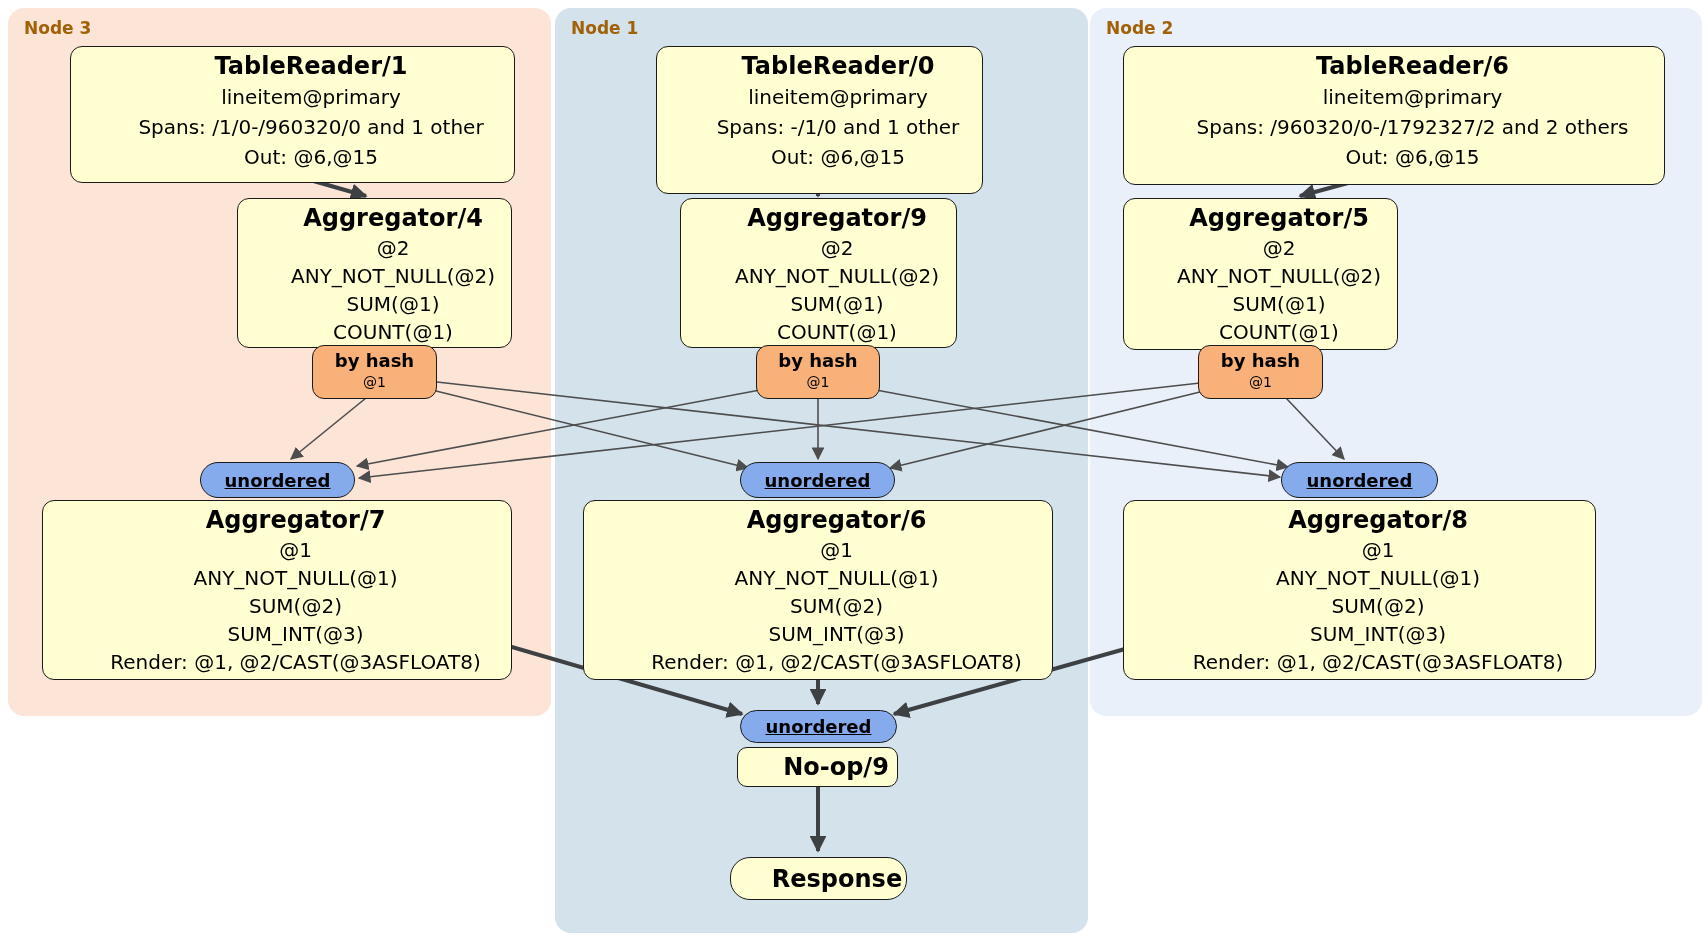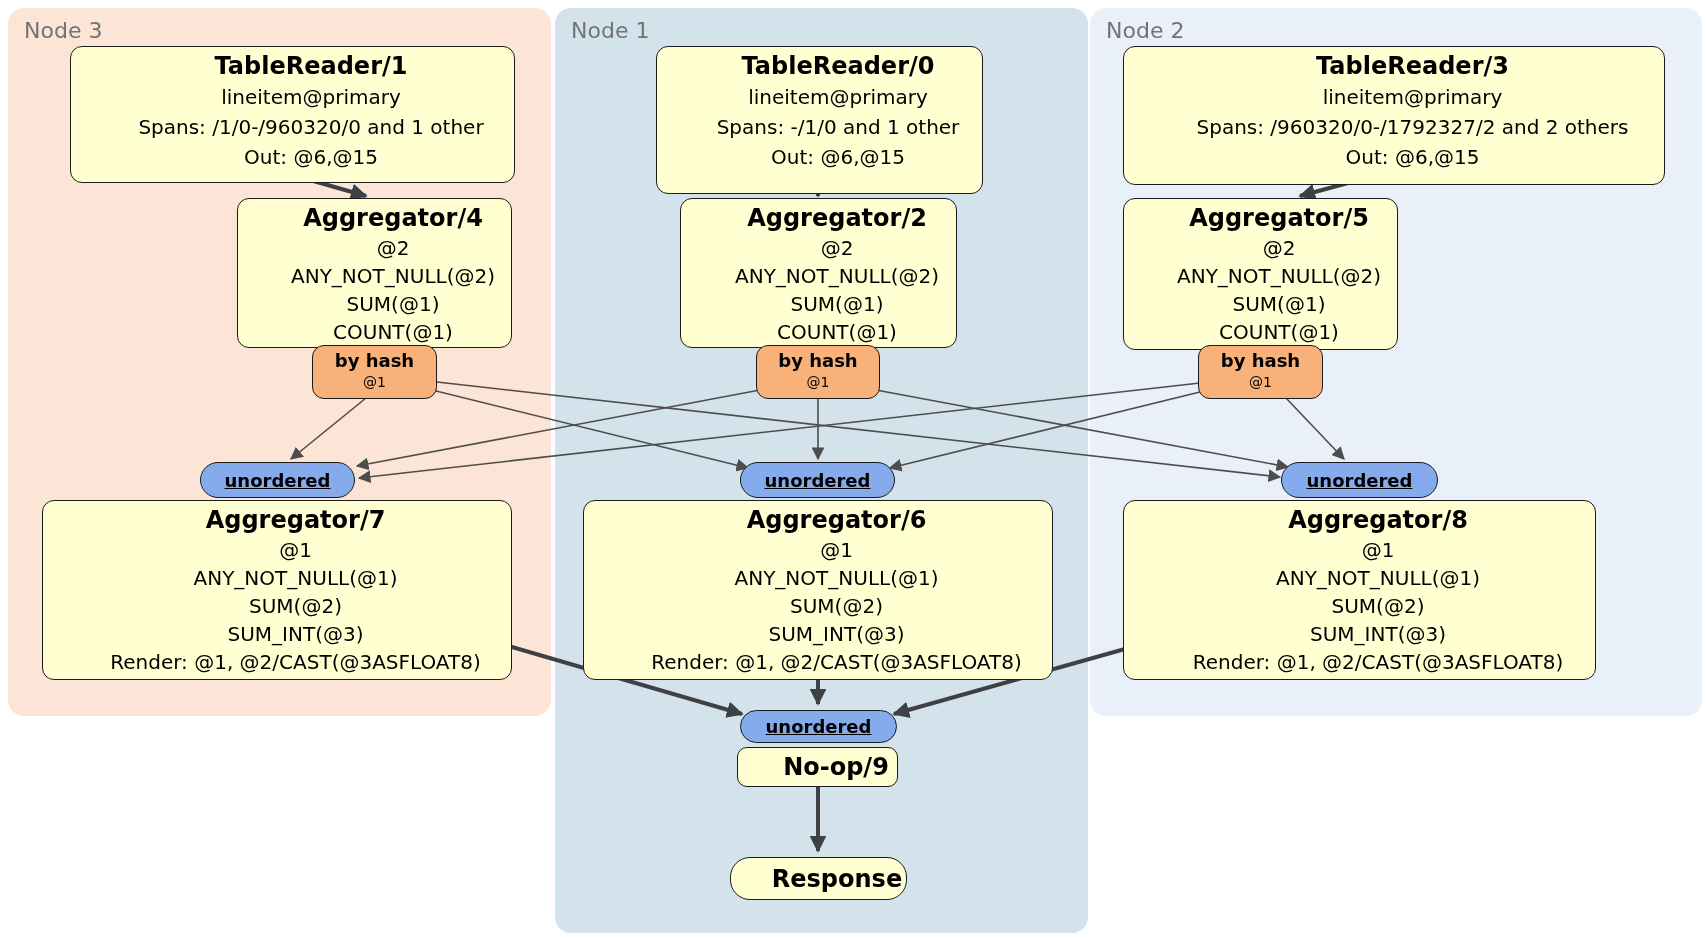--- a/index.html
+++ b/index.html
@@ -8,21 +8,21 @@
     --router-fill:#f8b179; --sync-fill:#85abec;
     --edge-thin:#4d4d4d; --edge-thick:#3e4144; --text-color:#000000;
   }
   html,body{margin:0;padding:0;background:#ffffff;}
   #canvas{
     position:relative; width:1708px; height:940px; overflow:hidden;
     font-family:"DejaVu Sans","Liberation Sans",sans-serif; color:var(--text-color);
     background:#ffffff;
   }
   .region{position:absolute; border-radius:16px; z-index:1;}
-  .region-label{position:absolute; top:10px; left:16px; font-size:22px; color:#737373;}
+  .region-label{position:absolute; top:10px; left:16px; font-size:17px; color:#a16207;font-weight:bold;}
   #edges{position:absolute; left:0; top:0; z-index:2;}
   .e-thin{stroke:var(--edge-thin); stroke-width:1.6px; fill:none;}
   .e-thick{stroke:var(--edge-thick); stroke-width:4px; fill:none;}
   .mh-thin{fill:var(--edge-thin);}
   .mh-thick{fill:var(--edge-thick);}
   .pbox{
     position:absolute; background:var(--box-fill); border:1.6px solid var(--box-border);
     border-radius:12px; z-index:3; text-align:center; box-sizing:border-box; padding-top:3px;padding-left:37px;
   }
   .ptitle{font-weight:bold; font-size:24px; line-height:32px; white-space:nowrap;}
@@ -91,35 +91,35 @@
     <div class="pline">Spans: /1/0-/960320/0 and 1 other</div>
     <div class="pline">Out: @6,@15</div>
   </div>
   <div class="pbox" style="left:656px; top:46px; width:327px; height:148px;">
     <div class="ptitle">TableReader/0</div>
     <div class="pline">lineitem@primary</div>
     <div class="pline">Spans: -/1/0 and 1 other</div>
     <div class="pline">Out: @6,@15</div>
   </div>
   <div class="pbox" style="left:1123px; top:46px; width:542px; height:139px;">
-    <div class="ptitle">TableReader/3</div>
+    <div class="ptitle">TableReader/6</div>
     <div class="pline">lineitem@primary</div>
     <div class="pline">Spans: /960320/0-/1792327/2 and 2 others</div>
     <div class="pline">Out: @6,@15</div>
   </div>
 
   <div class="pbox small" style="left:237px; top:198px; width:275px; height:150px;">
     <div class="ptitle">Aggregator/4</div>
     <div class="pline">@2</div>
     <div class="pline">ANY_NOT_NULL(@2)</div>
     <div class="pline">SUM(@1)</div>
     <div class="pline">COUNT(@1)</div>
   </div>
   <div class="pbox small" style="left:680px; top:198px; width:277px; height:150px;">
-    <div class="ptitle">Aggregator/2</div>
+    <div class="ptitle">Aggregator/9</div>
     <div class="pline">@2</div>
     <div class="pline">ANY_NOT_NULL(@2)</div>
     <div class="pline">SUM(@1)</div>
     <div class="pline">COUNT(@1)</div>
   </div>
   <div class="pbox small" style="left:1123px; top:198px; width:275px; height:152px;">
     <div class="ptitle">Aggregator/5</div>
     <div class="pline">@2</div>
     <div class="pline">ANY_NOT_NULL(@2)</div>
     <div class="pline">SUM(@1)</div>

